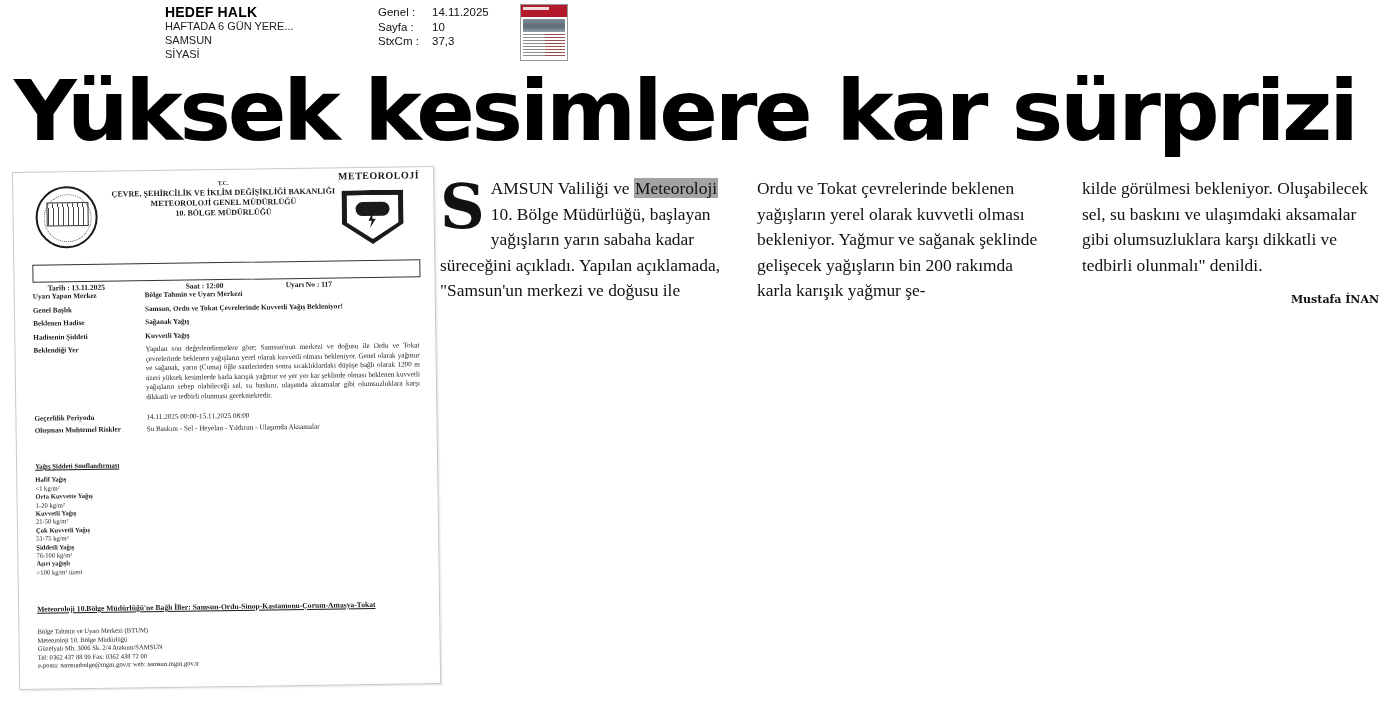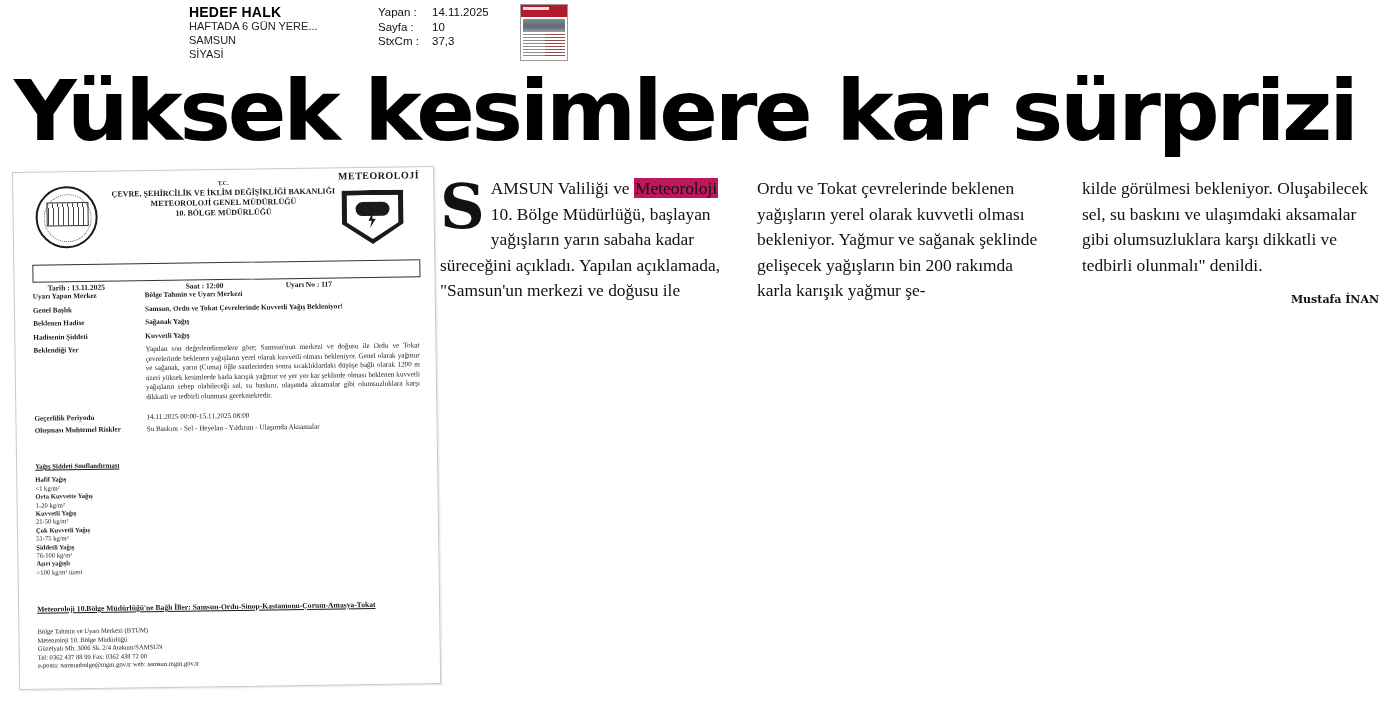--- a/index.html
+++ b/index.html
@@ -37,21 +37,20 @@
     font-size: 9px;
     vertical-align: super;
     font-weight: bold;
   }
 
   .pub-block {
     position: absolute;
     left: 165px; top: 5px;
     font-family: "Liberation Sans", sans-serif;
     line-height: 14px;
-    margin-left: 24px;
   }
   .pub-name {
     font-weight: bold;
     font-size: 14px;
     color: #000;
     letter-spacing: 0.2px;
   }
   .pub-sub {
     font-size: 11px;
     color: #222;
@@ -313,21 +312,21 @@
   .dropcap {
     float: left;
     font-family: "DejaVu Serif", serif;
     font-weight: bold;
     font-size: 62px;
     line-height: 50px;
     padding: 4px 6px 0 0;
     margin-top: 2px;
   }
   .hl {
-    background: #be185d;
+    background: #a3a3a3;
     padding: 0 1px;
   }
   .byline {
     margin-top: 9px;
     text-align: right;
     font-family: "DejaVu Serif", serif;
     font-weight: bold;
     font-size: 11px;
   }
 </style>
@@ -339,21 +338,21 @@
 
   <div class="pub-block">
     <div class="pub-name">HEDEF HALK</div>
     <div class="pub-sub">HAFTADA 6 GÜN YERE...</div>
     <div class="pub-sub">SAMSUN</div>
     <div class="pub-sub">SİYASİ</div>
   </div>
 
   <div class="meta-block">
     <span class="meta-row">
-      <span class="meta-label">Yapan :</span><span class="meta-val">14.11.2025</span>
+      <span class="meta-label">Genel :</span><span class="meta-val">14.11.2025</span>
     </span>
     <span class="meta-row">
       <span class="meta-label">Sayfa :</span><span class="meta-val">10</span>
     </span>
     <span class="meta-row">
       <span class="meta-label">StxCm :</span><span class="meta-val">37,3</span>
     </span>
   </div>
 
   <div class="thumb">

